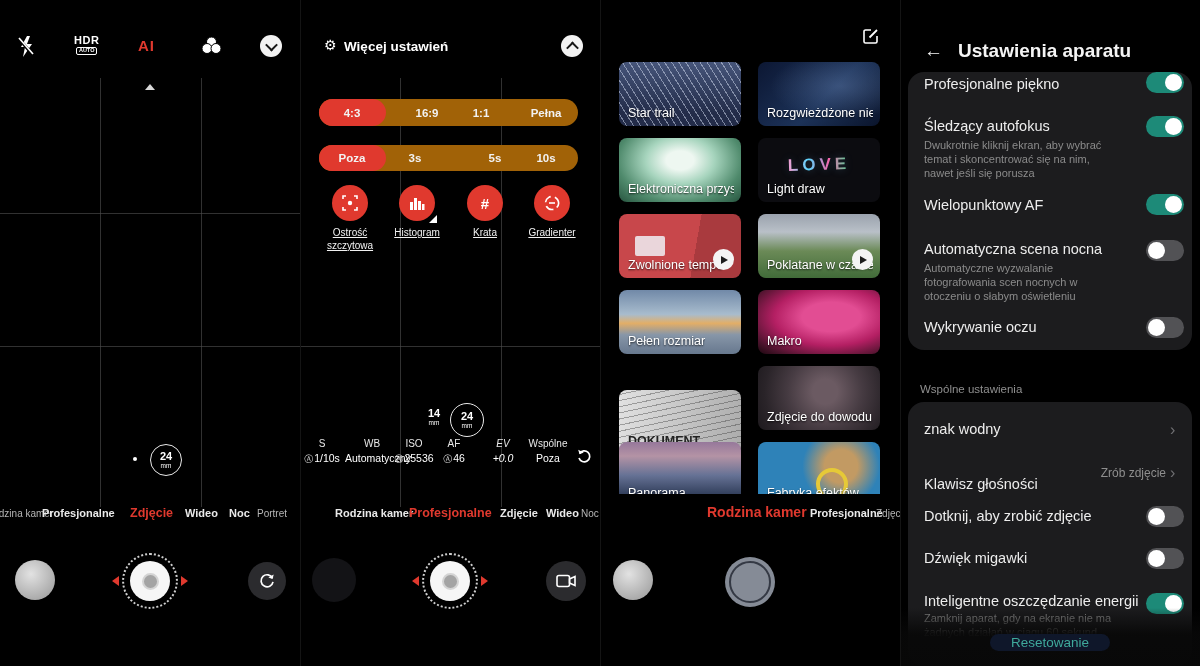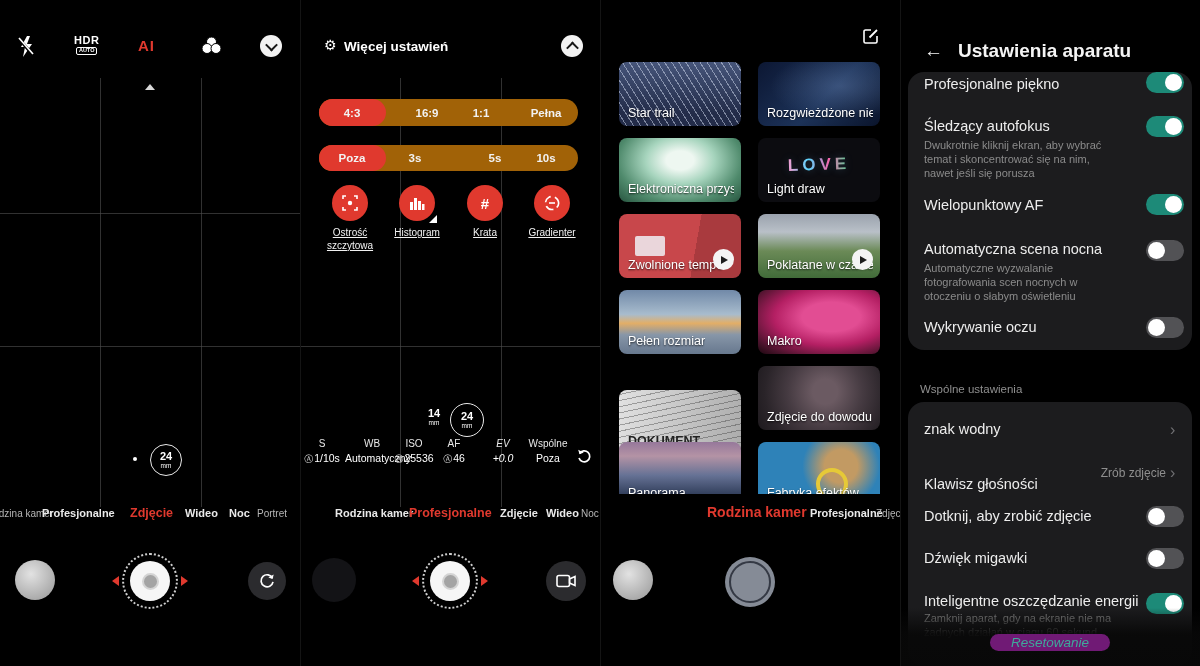--- a/index.html
+++ b/index.html
@@ -88,21 +88,21 @@
   .s-card{position:absolute;left:8px;width:284px;background:#1c1c1e;border-radius:16px;}
   .s-title{position:absolute;left:24px;font-size:14.5px;color:#ededed;white-space:nowrap;}
   .s-sub{position:absolute;left:24px;width:196px;font-size:11px;line-height:14px;color:#8b8b8b;}
   .tgl{position:absolute;left:246px;width:38px;height:21px;border-radius:11px;}
   .tgl .knob{position:absolute;top:2px;width:17px;height:17px;border-radius:50%;background:#fff;}
   .tgl.on{background:#1d8a78;} .tgl.on .knob{right:2px;}
   .tgl.off{background:#525255;} .tgl.off .knob{left:2px;}
   .chev-r{position:absolute;left:270px;font-size:16px;color:#6f6f72;line-height:1;}
   .s-value{position:absolute;right:34px;font-size:12px;color:#8e8e8e;white-space:nowrap;}
   .p4-overlay{position:absolute;left:0;top:608px;width:300px;height:58px;background:linear-gradient(180deg,rgba(8,8,8,0),rgba(8,8,8,.94) 45%,rgba(8,8,8,.98));}
-  .reset-btn{position:absolute;left:90px;top:634px;width:120px;height:17px;border-radius:14px;background:#701a75;display:flex;align-items:center;justify-content:center;font-size:13.5px;color:#3fa99b;font-style:italic;}
+  .reset-btn{position:absolute;left:90px;top:634px;width:120px;height:17px;border-radius:14px;background:#0f172a;display:flex;align-items:center;justify-content:center;font-size:13.5px;color:#3fa99b;}
   .hdr-row{font-size:19px;font-weight:600;color:#f4f4f4;}
   svg{display:block;}
 </style>
 </head>
 <body>
 
 <div id="screen">
 
   <div class="panel" id="p1">
     <div class="topicon" style="left:18px;top:36px;">

